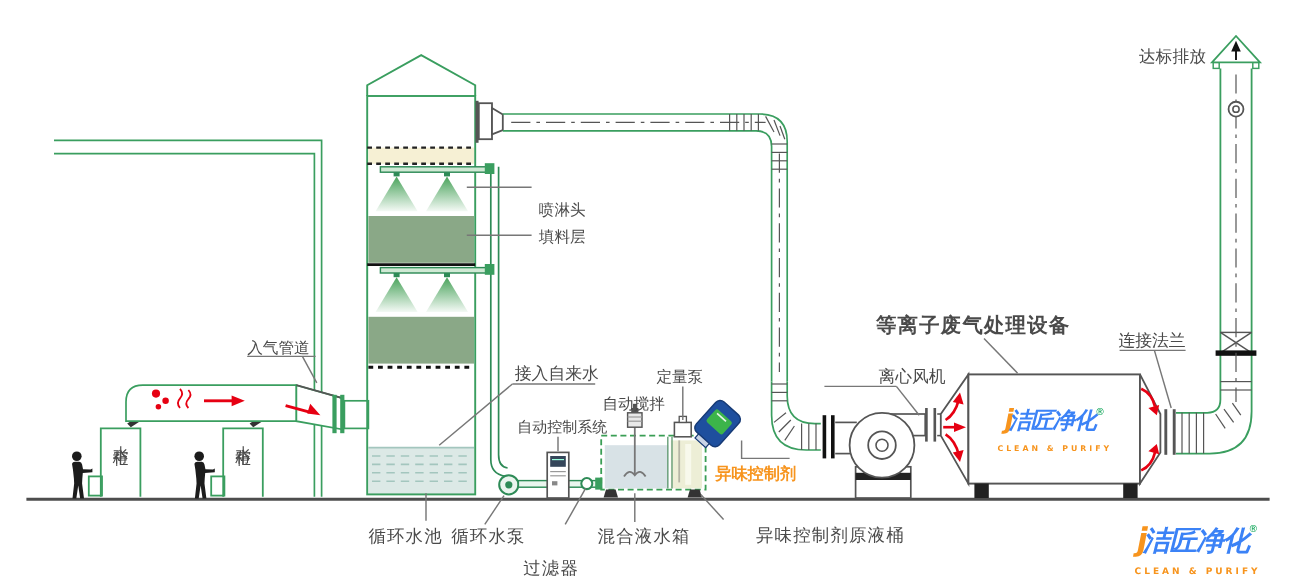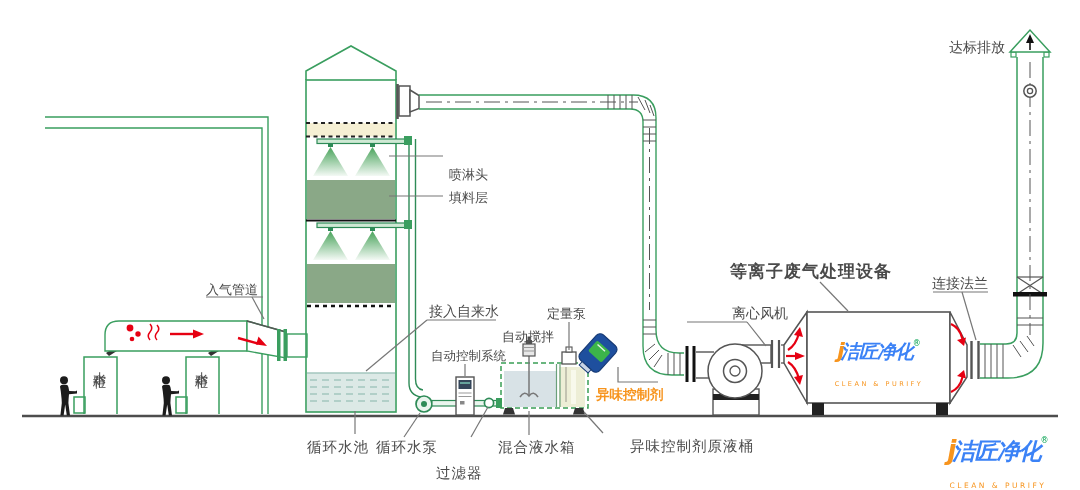--- a/index.html
+++ b/index.html
@@ -11,21 +11,21 @@
   .lbl-title{font-size:27px;font-weight:bold;color:#1fa854;letter-spacing:3px;}
   .lbl-bold{font-size:17px;font-weight:bold;letter-spacing:1px;}
   .lbl-orange{color:#f7941d;font-weight:bold;font-size:13.5px;}
   .lbl-vert{writing-mode:vertical-rl;text-orientation:upright;letter-spacing:2px;line-height:1;}
   .lbl-bottom{font-size:14.5px;letter-spacing:1px;}
   .logo{position:absolute;z-index:6;text-align:center;}
   .logo-row{line-height:1;white-space:nowrap;}
   .logo-j{color:#f7941d;font-weight:bold;font-style:italic;font-size:22px;margin-right:-4px;}
   .logo-cn{color:#3b82f6;font-weight:bold;font-style:italic;font-size:19px;letter-spacing:-1px;}
   .logo-reg{color:#00a04e;font-size:8px;vertical-align:top;}
-  .logo-sub{color:#f7941d;font-size:6.5px;font-weight:normal;letter-spacing:2.5px;margin-top:18px;}
+  .logo-sub{color:#f7941d;font-size:6.5px;font-weight:bold;letter-spacing:2.5px;margin-top:8px;}
   .logo-lg .logo-j{font-size:26px;}
   .logo-lg .logo-cn{font-size:23px;}
   .logo-lg .logo-sub{font-size:7.5px;}
 </style>
 </head>
 <body>
 
 <div id="canvas">
 
 <svg id="diagram" width="1080" height="490" viewBox="0 0 1080 490">

